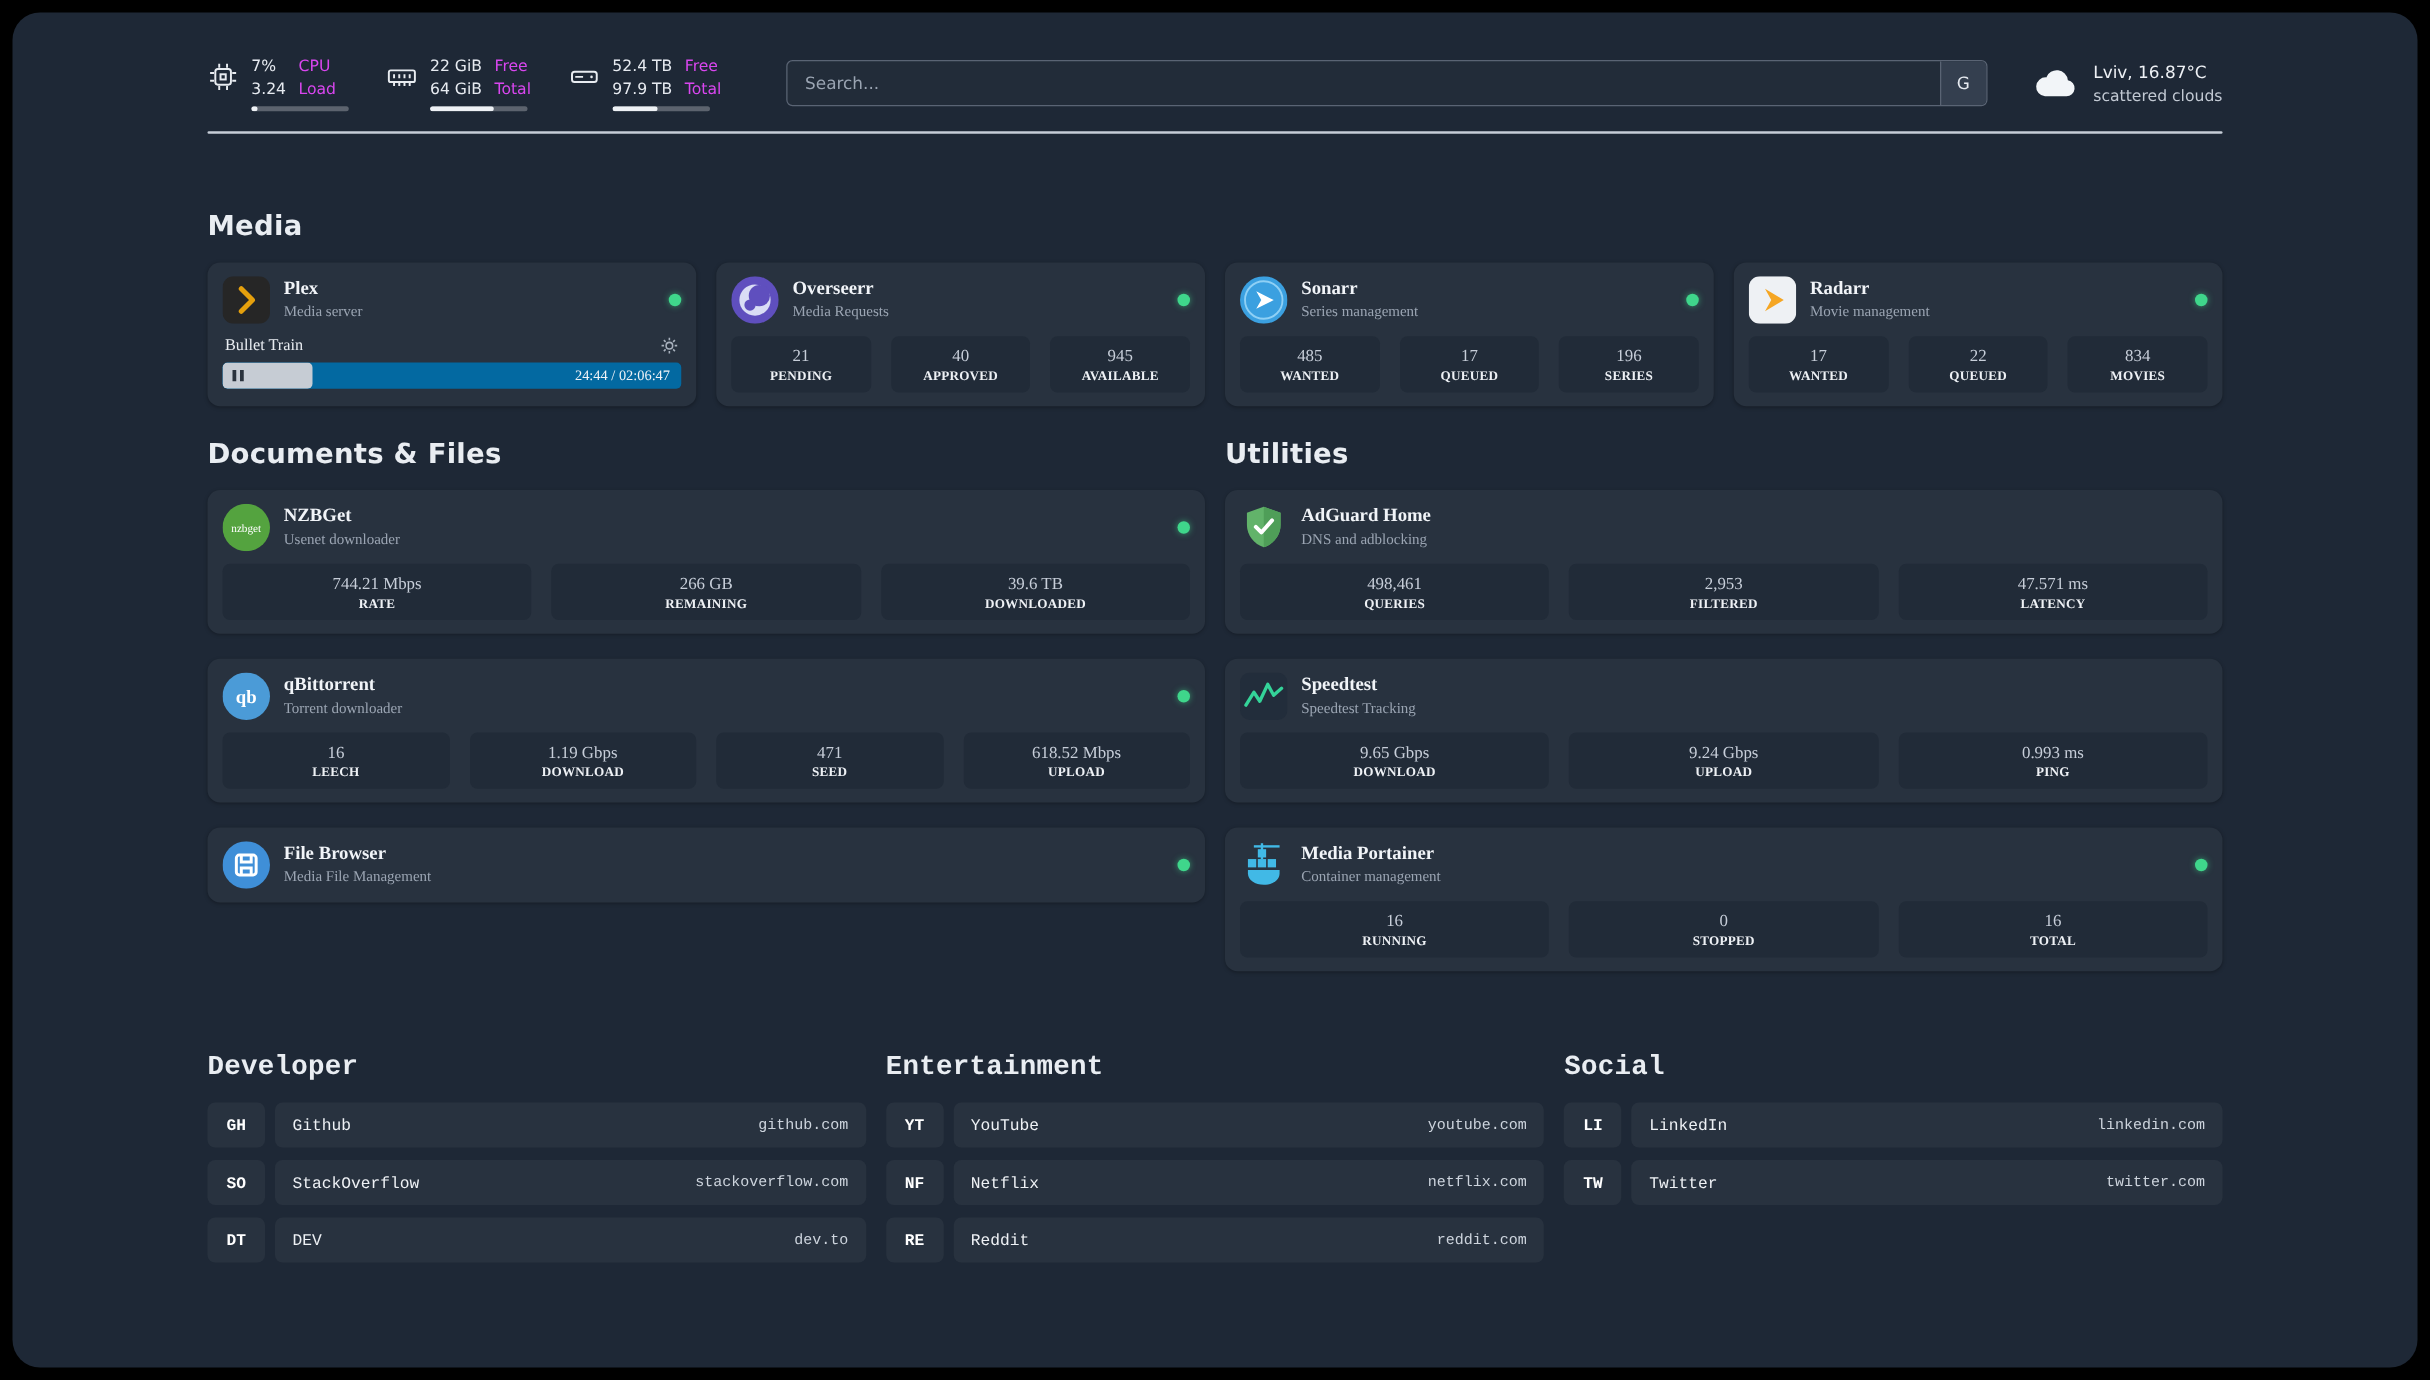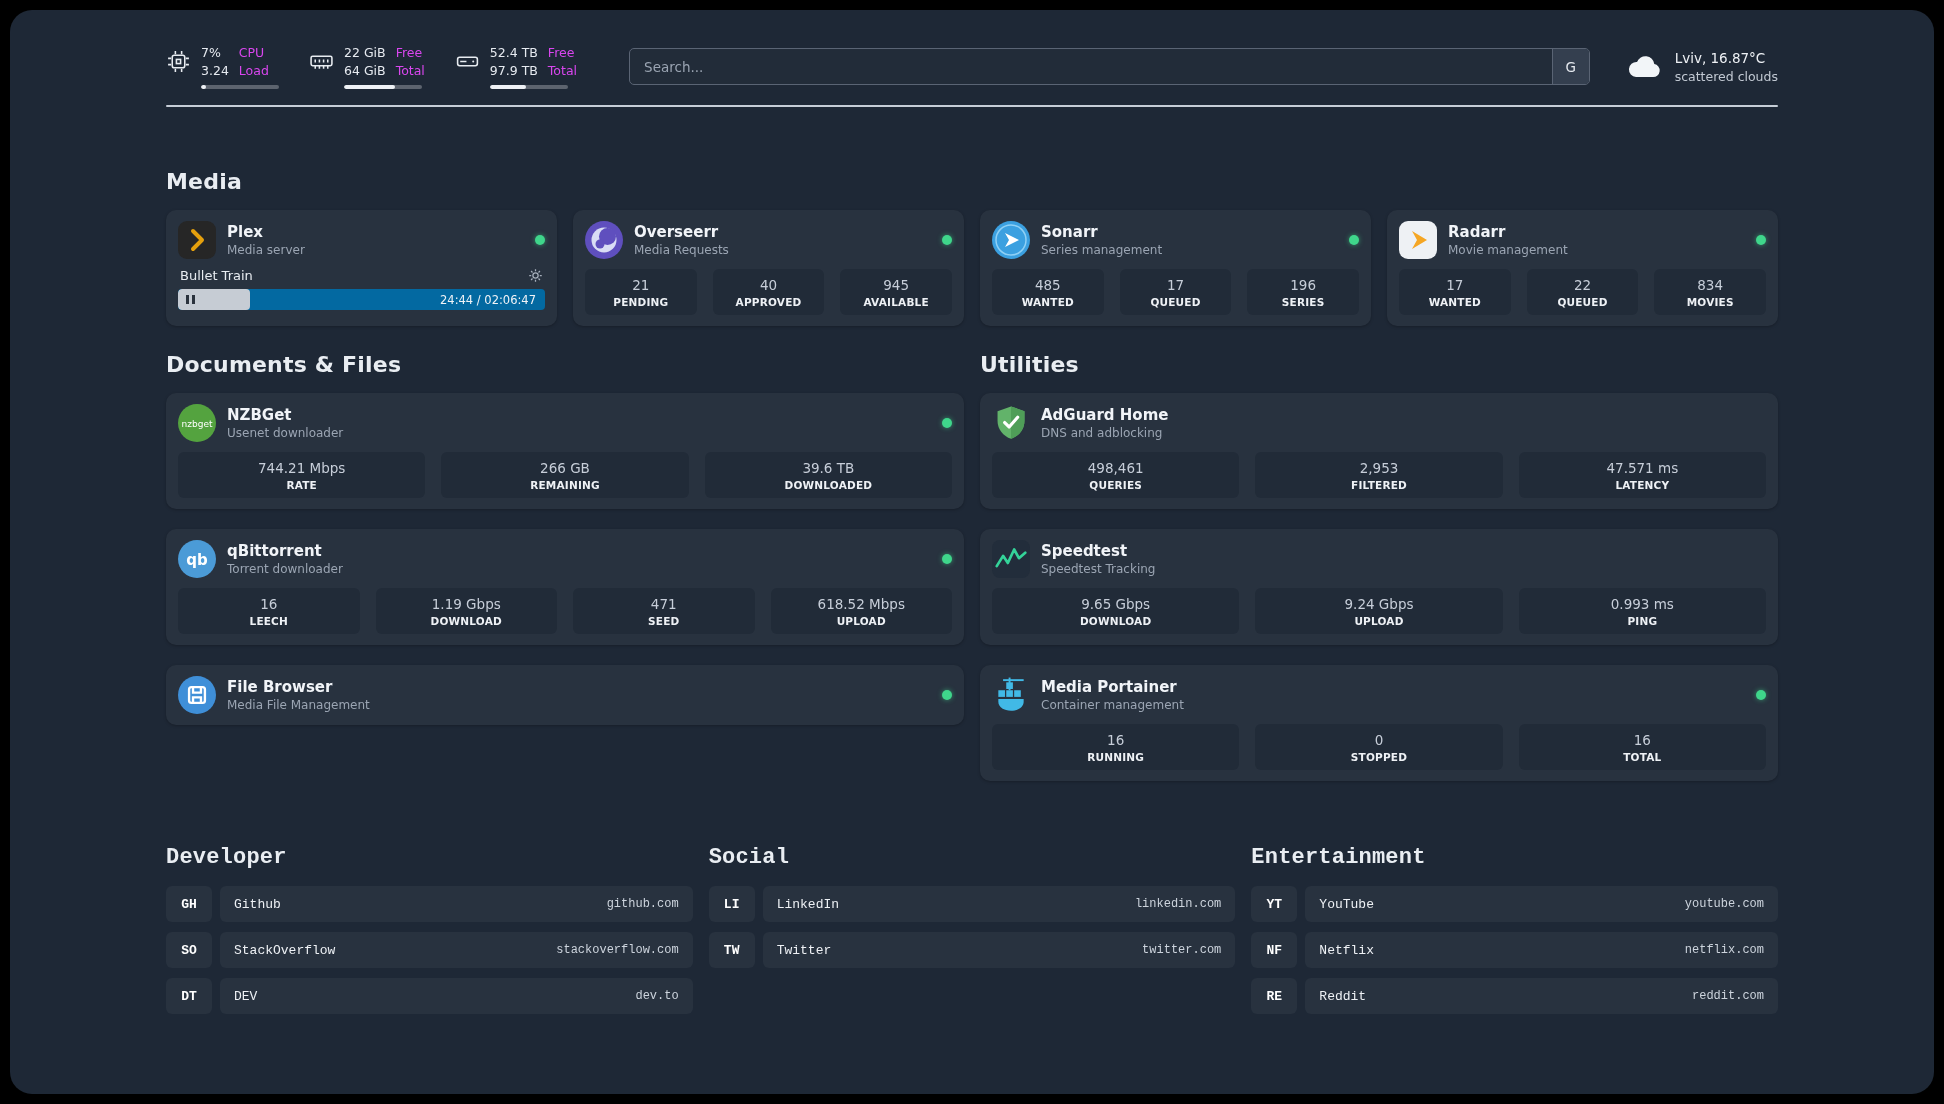--- a/index.html
+++ b/index.html
@@ -27,36 +27,36 @@
   .weather-loc { font-size:13.5px; color:#eef1f5; }
   .weather-cond { font-size:12.5px; color:#c2c9d3; margin-top:3px; }
 
   .divider { height:2px; background:#c6cdd7; margin-top:16px; border-radius:1px; }
 
   
   .section-title { font-size:22px; font-weight:600; color:#e9edf2; letter-spacing:.2px; }
   .media-section { margin-top:62px; }
   .media-grid { display:grid; grid-template-columns:repeat(4,1fr); gap:16px; margin-top:16px; }
 
-  .card { background:#28323f; border-radius:10px; padding:11px 12px; box-shadow:0 1px 3px rgba(0,0,0,.25); cursor:pointer; }
+  .card { background:#28323f; border-radius:10px; padding:11px 12px; box-shadow:0 1px 3px rgba(0,0,0,.25); cursor:pointer;font-family:Liberation Serif, serif; }
   .card-header { display:flex; align-items:center; gap:11px; }
   .app-icon { width:38px; height:38px; flex:none; display:flex; align-items:center; justify-content:center; }
   .app-icon svg { width:38px; height:38px; display:block; }
   .card-title { font-size:15px; font-weight:600; color:#f1f4f8; }
   .card-subtitle { font-size:12px; color:#9ba5b3; margin-top:2px; }
   .status-dot { width:10px; height:10px; border-radius:50%; background:#3fd68b; margin-left:auto; flex:none; box-shadow:0 0 5px rgba(63,214,139,.6); }
 
   .stats { display:flex; gap:16px; margin-top:10px; }
   .stat { flex:1; background:#212b38; border-radius:6px; padding:8px 4px 7px; text-align:center; }
   .stat-value { font-size:13.5px; color:#c7ced9; }
   .stat-label { font-size:10.5px; font-weight:700; color:#eef1f5; margin-top:3px; letter-spacing:.2px; }
 
   
   .now-playing { margin-top:9px; }
-  .np-top { display:flex; align-items:flex-start; justify-content:space-between; padding:0 2px; }
+  .np-top { display:flex; align-items:center; justify-content:space-between; padding:0 2px; }
   .np-title { font-size:13px; color:#e8ecf1; }
   .gear svg { width:15px; height:15px; display:block; }
   .np-progress { position:relative; height:21px; background:#0369a1; border-radius:4px; margin-top:6px; overflow:hidden; }
   .np-fill { position:absolute; left:0; top:0; bottom:0; background:#c6ccd4; border-radius:4px; display:flex; align-items:center; padding-left:8px; }
   .pause { display:flex; gap:3px; cursor:pointer; }
   .pause i { display:block; width:3px; height:9px; background:#2a323d; }
   .np-time { position:absolute; right:9px; top:50%; transform:translateY(-50%); font-size:11.5px; color:#f0f3f7; }
 
   .columns { display:grid; grid-template-columns:1fr 1fr; gap:16px; margin-top:26px; align-items:start; }
   .col-cards { display:flex; flex-direction:column; gap:20px; margin-top:16px; }
@@ -519,62 +519,62 @@
             <span class="bm-abbr">DT</span>
             <span class="bm-bar">
               <span class="bm-name">DEV</span>
               <span class="bm-url">dev.to</span>
             </span>
           </div>
         </div>
       </section>
 
       <section>
+        <h2 class="section-title">Entertainment</h2>
+        <div class="bm-list">
+          <div class="bookmark">
+            <span class="bm-abbr">YT</span>
+            <span class="bm-bar">
+              <span class="bm-name">YouTube</span>
+              <span class="bm-url">youtube.com</span>
+            </span>
+          </div>
+          <div class="bookmark">
+            <span class="bm-abbr">NF</span>
+            <span class="bm-bar">
+              <span class="bm-name">Netflix</span>
+              <span class="bm-url">netflix.com</span>
+            </span>
+          </div>
+          <div class="bookmark">
+            <span class="bm-abbr">RE</span>
+            <span class="bm-bar">
+              <span class="bm-name">Reddit</span>
+              <span class="bm-url">reddit.com</span>
+            </span>
+          </div>
+        </div>
+      </section>
+
+      <section>
         <h2 class="section-title">Social</h2>
         <div class="bm-list">
           <div class="bookmark">
             <span class="bm-abbr">LI</span>
             <span class="bm-bar">
               <span class="bm-name">LinkedIn</span>
               <span class="bm-url">linkedin.com</span>
             </span>
           </div>
           <div class="bookmark">
             <span class="bm-abbr">TW</span>
             <span class="bm-bar">
               <span class="bm-name">Twitter</span>
               <span class="bm-url">twitter.com</span>
             </span>
           </div>
         </div>
       </section>
 
-      <section>
-        <h2 class="section-title">Entertainment</h2>
-        <div class="bm-list">
-          <div class="bookmark">
-            <span class="bm-abbr">YT</span>
-            <span class="bm-bar">
-              <span class="bm-name">YouTube</span>
-              <span class="bm-url">youtube.com</span>
-            </span>
-          </div>
-          <div class="bookmark">
-            <span class="bm-abbr">NF</span>
-            <span class="bm-bar">
-              <span class="bm-name">Netflix</span>
-              <span class="bm-url">netflix.com</span>
-            </span>
-          </div>
-          <div class="bookmark">
-            <span class="bm-abbr">RE</span>
-            <span class="bm-bar">
-              <span class="bm-name">Reddit</span>
-              <span class="bm-url">reddit.com</span>
-            </span>
-          </div>
-        </div>
-      </section>
-
     </div>
 
   </div>
 </div>
 
 </body></html>

